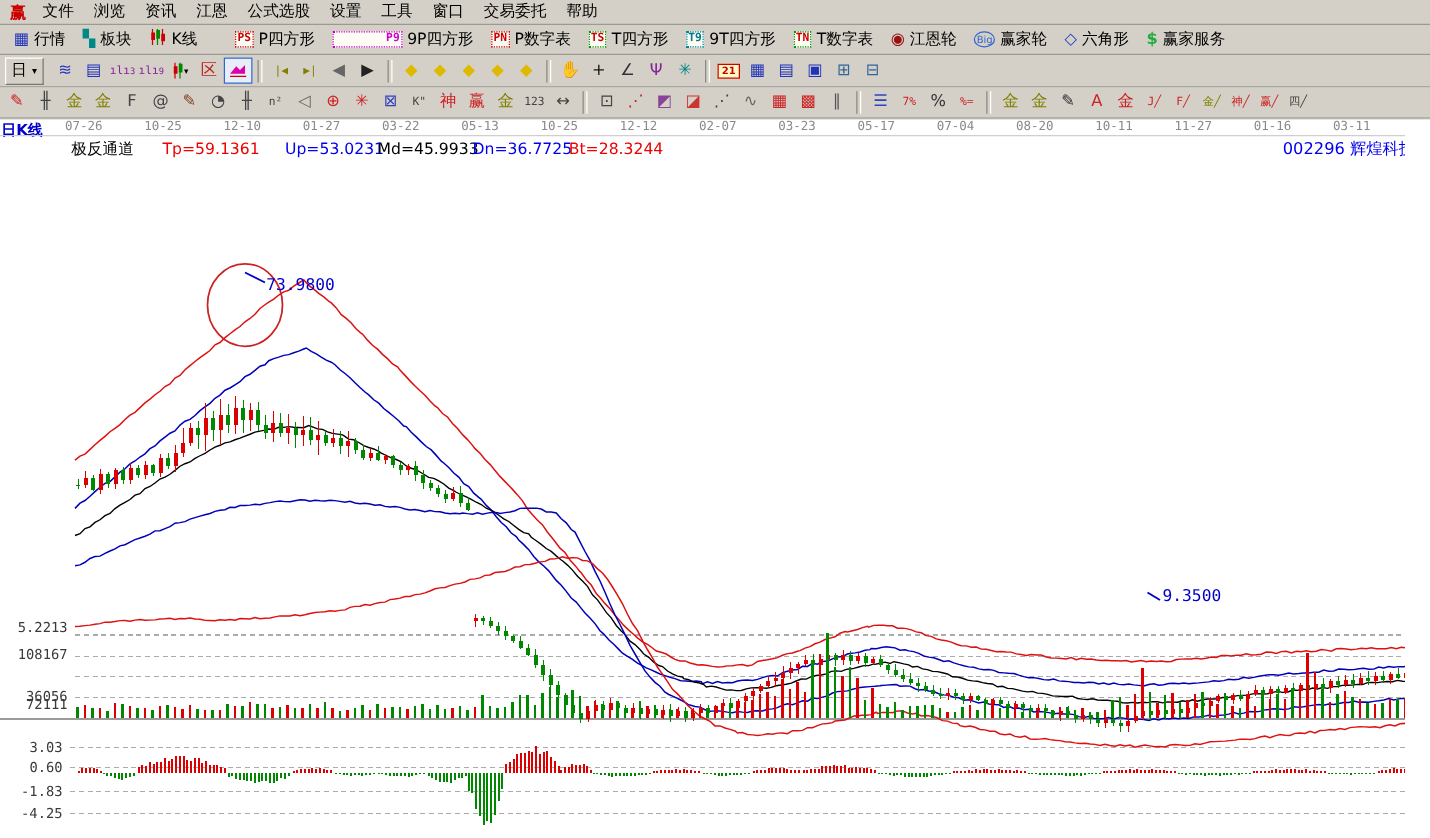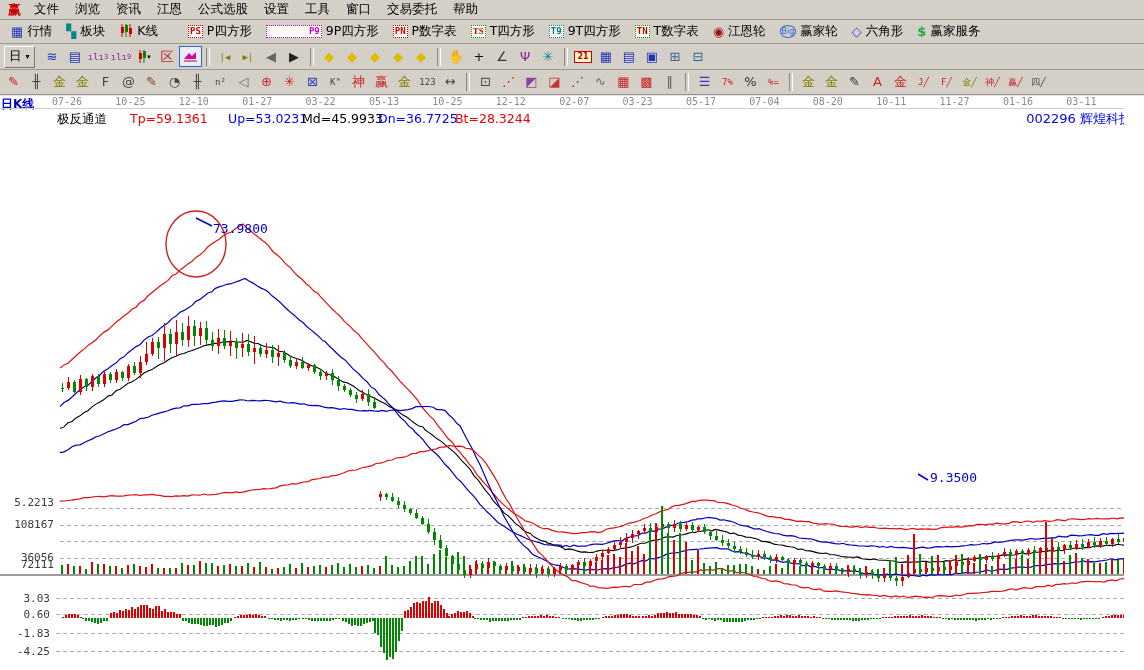--- a/index.html
+++ b/index.html
@@ -88,21 +88,21 @@
       </div>
       <div class="qbtn">
         <span class="badge" style="border-color: rgb(204, 0, 204); color: rgb(204, 0, 204); padding-left: 42px;">P9</span>
         <span>9P四方形</span>
       </div>
       <div class="qbtn">
         <span class="badge" style="border-color: rgb(204, 0, 0); color: rgb(204, 0, 0);">PN</span>
         <span>P数字表</span>
       </div>
       <div class="qbtn">
-        <span class="badge" style="border-color: rgb(0, 153, 0); color: rgb(204, 0, 0); font-family: Liberation Serif, serif;">TS</span>
+        <span class="badge" style="border-color: rgb(0, 153, 0); color: rgb(204, 0, 0);">TS</span>
         <span>T四方形</span>
       </div>
       <div class="qbtn">
         <span class="badge" style="border-color: rgb(0, 136, 153); color: rgb(0, 119, 136);">T9</span>
         <span>9T四方形</span>
       </div>
       <div class="qbtn">
         <span class="badge" style="border-color: rgb(0, 153, 0); color: rgb(204, 0, 0);">TN</span>
         <span>T数字表</span>
       </div>

